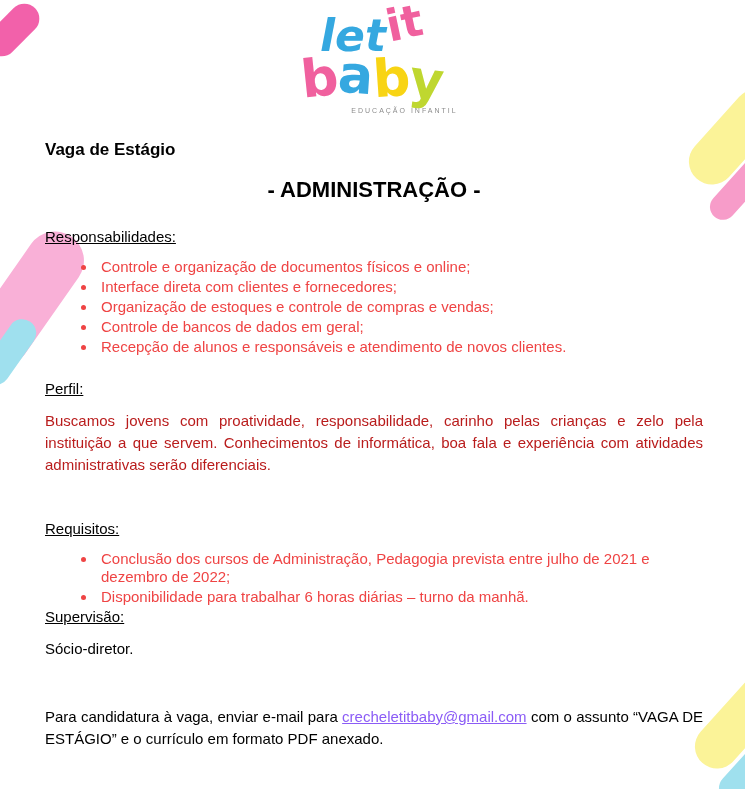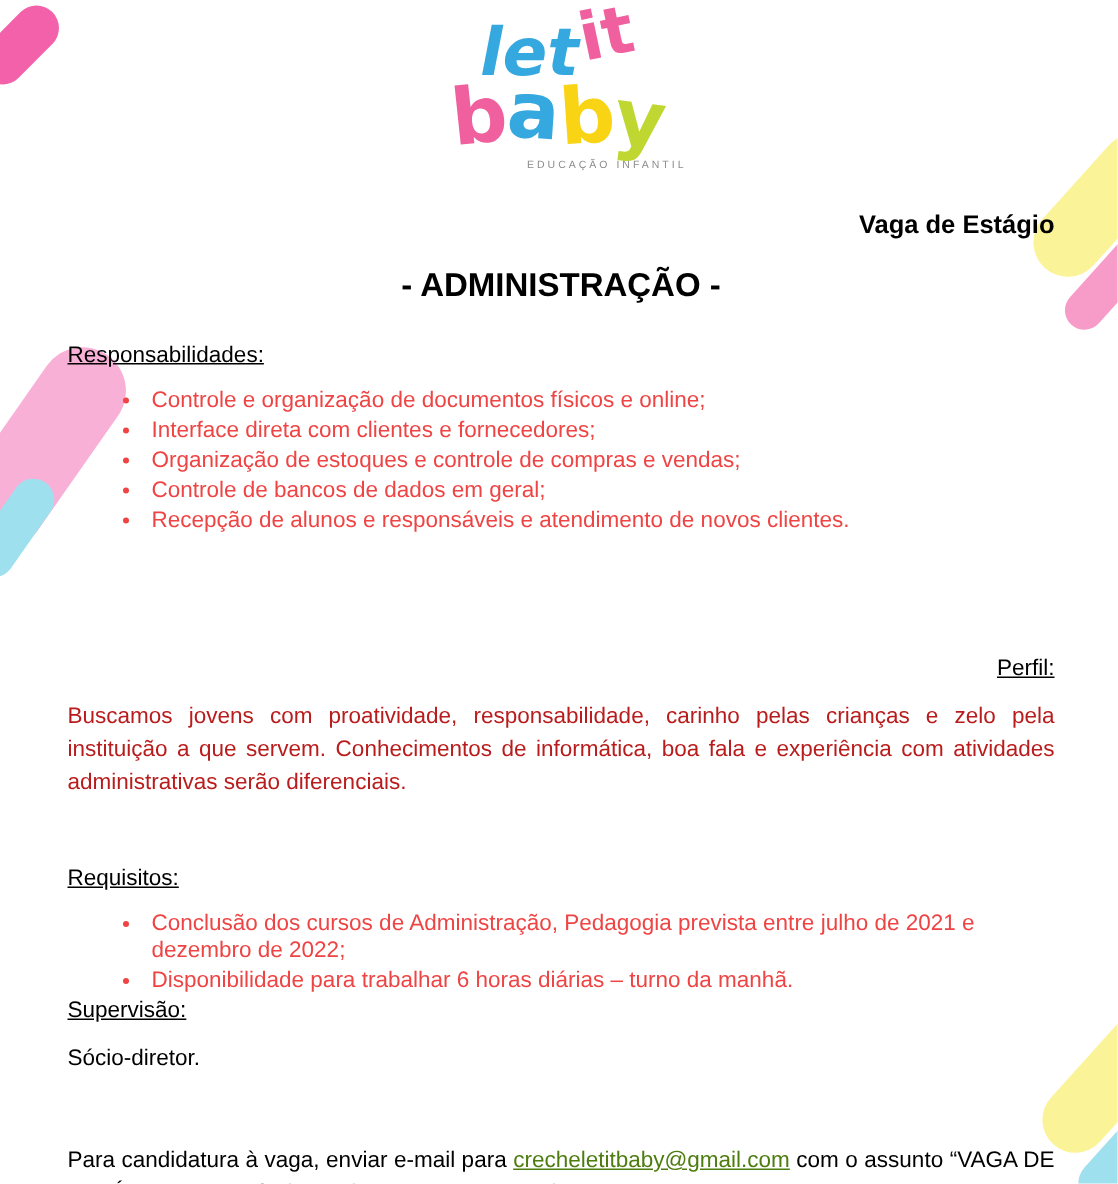--- a/index.html
+++ b/index.html
@@ -56,40 +56,40 @@
     transform: translateX(32px);
   }
 
   
   .content {
     position: relative;
     z-index: 1;
     padding: 0 42px 0 45px;
   }
   .doc-title {
-    text-align: right;
+    text-align: left;
     font-weight: bold;
     font-size: 17px;
     margin-top: 26px;
     color: #000;
   }
   .doc-subtitle {
     text-align: center;
     font-weight: bold;
     font-size: 22px;
     margin-top: 17px;
     color: #000;
   }
   .section-heading {
     text-decoration: underline;
     font-size: 15px;
     color: #000;
   }
   .mt-resp  { margin-top: 25px; }
-  .mt-perf  { margin-top: 81px; text-align: right; }
+  .mt-perf  { margin-top: 24px; }
   .mt-req   { margin-top: 44px; }
   .mt-sup   { }
   ul.bullets {
     margin-top: 13px;
     padding-left: 52px;
     list-style: disc;
     color: #ef4444;
   }
   ul.bullets li {
     line-height: 18px;
@@ -155,15 +155,15 @@
 
   <div class="section-heading mt-req">Requisitos:</div>
   <ul class="bullets">
     <li>Conclusão dos cursos de Administração, Pedagogia prevista entre julho de 2021 e dezembro de 2022;</li>
     <li>Disponibilidade para trabalhar 6 horas diárias – turno da manhã.</li>
   </ul>
 
   <div class="section-heading mt-sup">Supervisão:</div>
   <p class="plain">Sócio-diretor.</p>
 
-  <p class="contact"><span>Para candidatura à vaga, enviar e-mail para </span><a class="email-link" style="color: #4d7c0f;">crecheletitbaby@gmail.com</a><span> com o assunto “VAGA DE ESTÁGIO” e o currículo em formato PDF anexado.</span></p>
+  <p class="contact"><span>Para candidatura à vaga, enviar e-mail para </span><a class="email-link" style="color: #8b5cf6;">crecheletitbaby@gmail.com</a><span> com o assunto “VAGA DE ESTÁGIO” e o currículo em formato PDF anexado.</span></p>
 
 </div>
 
 </body></html>

